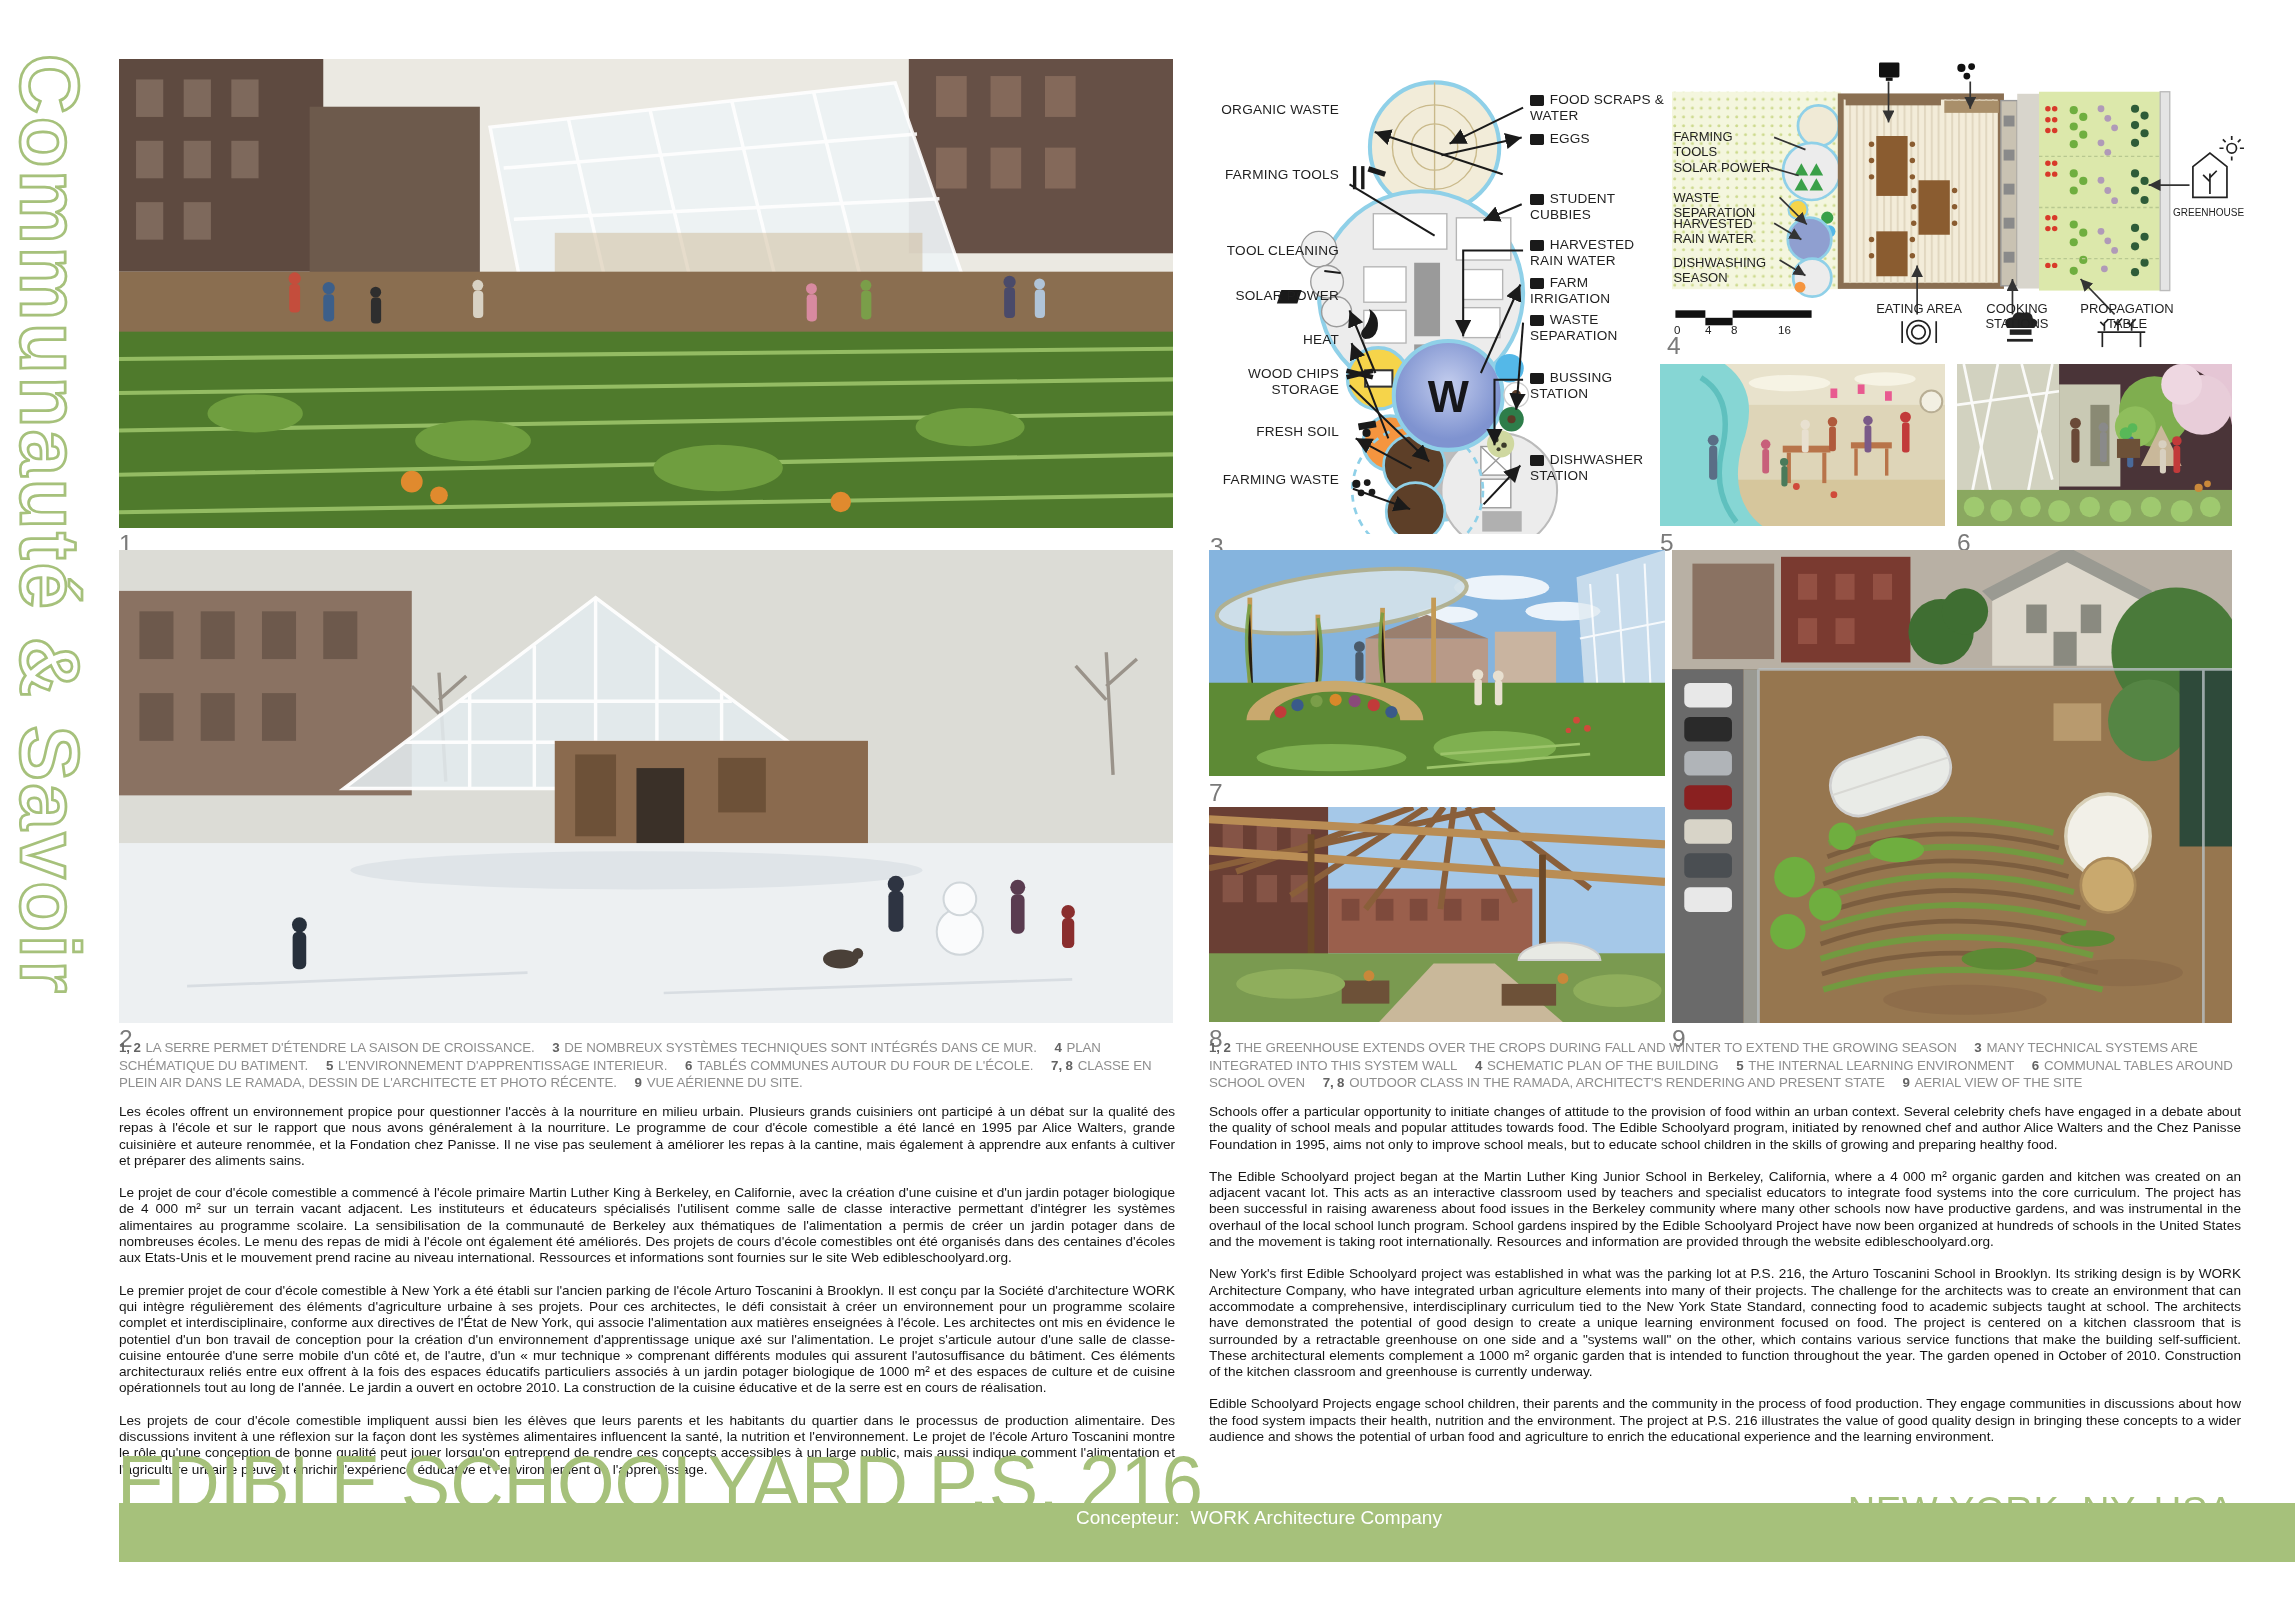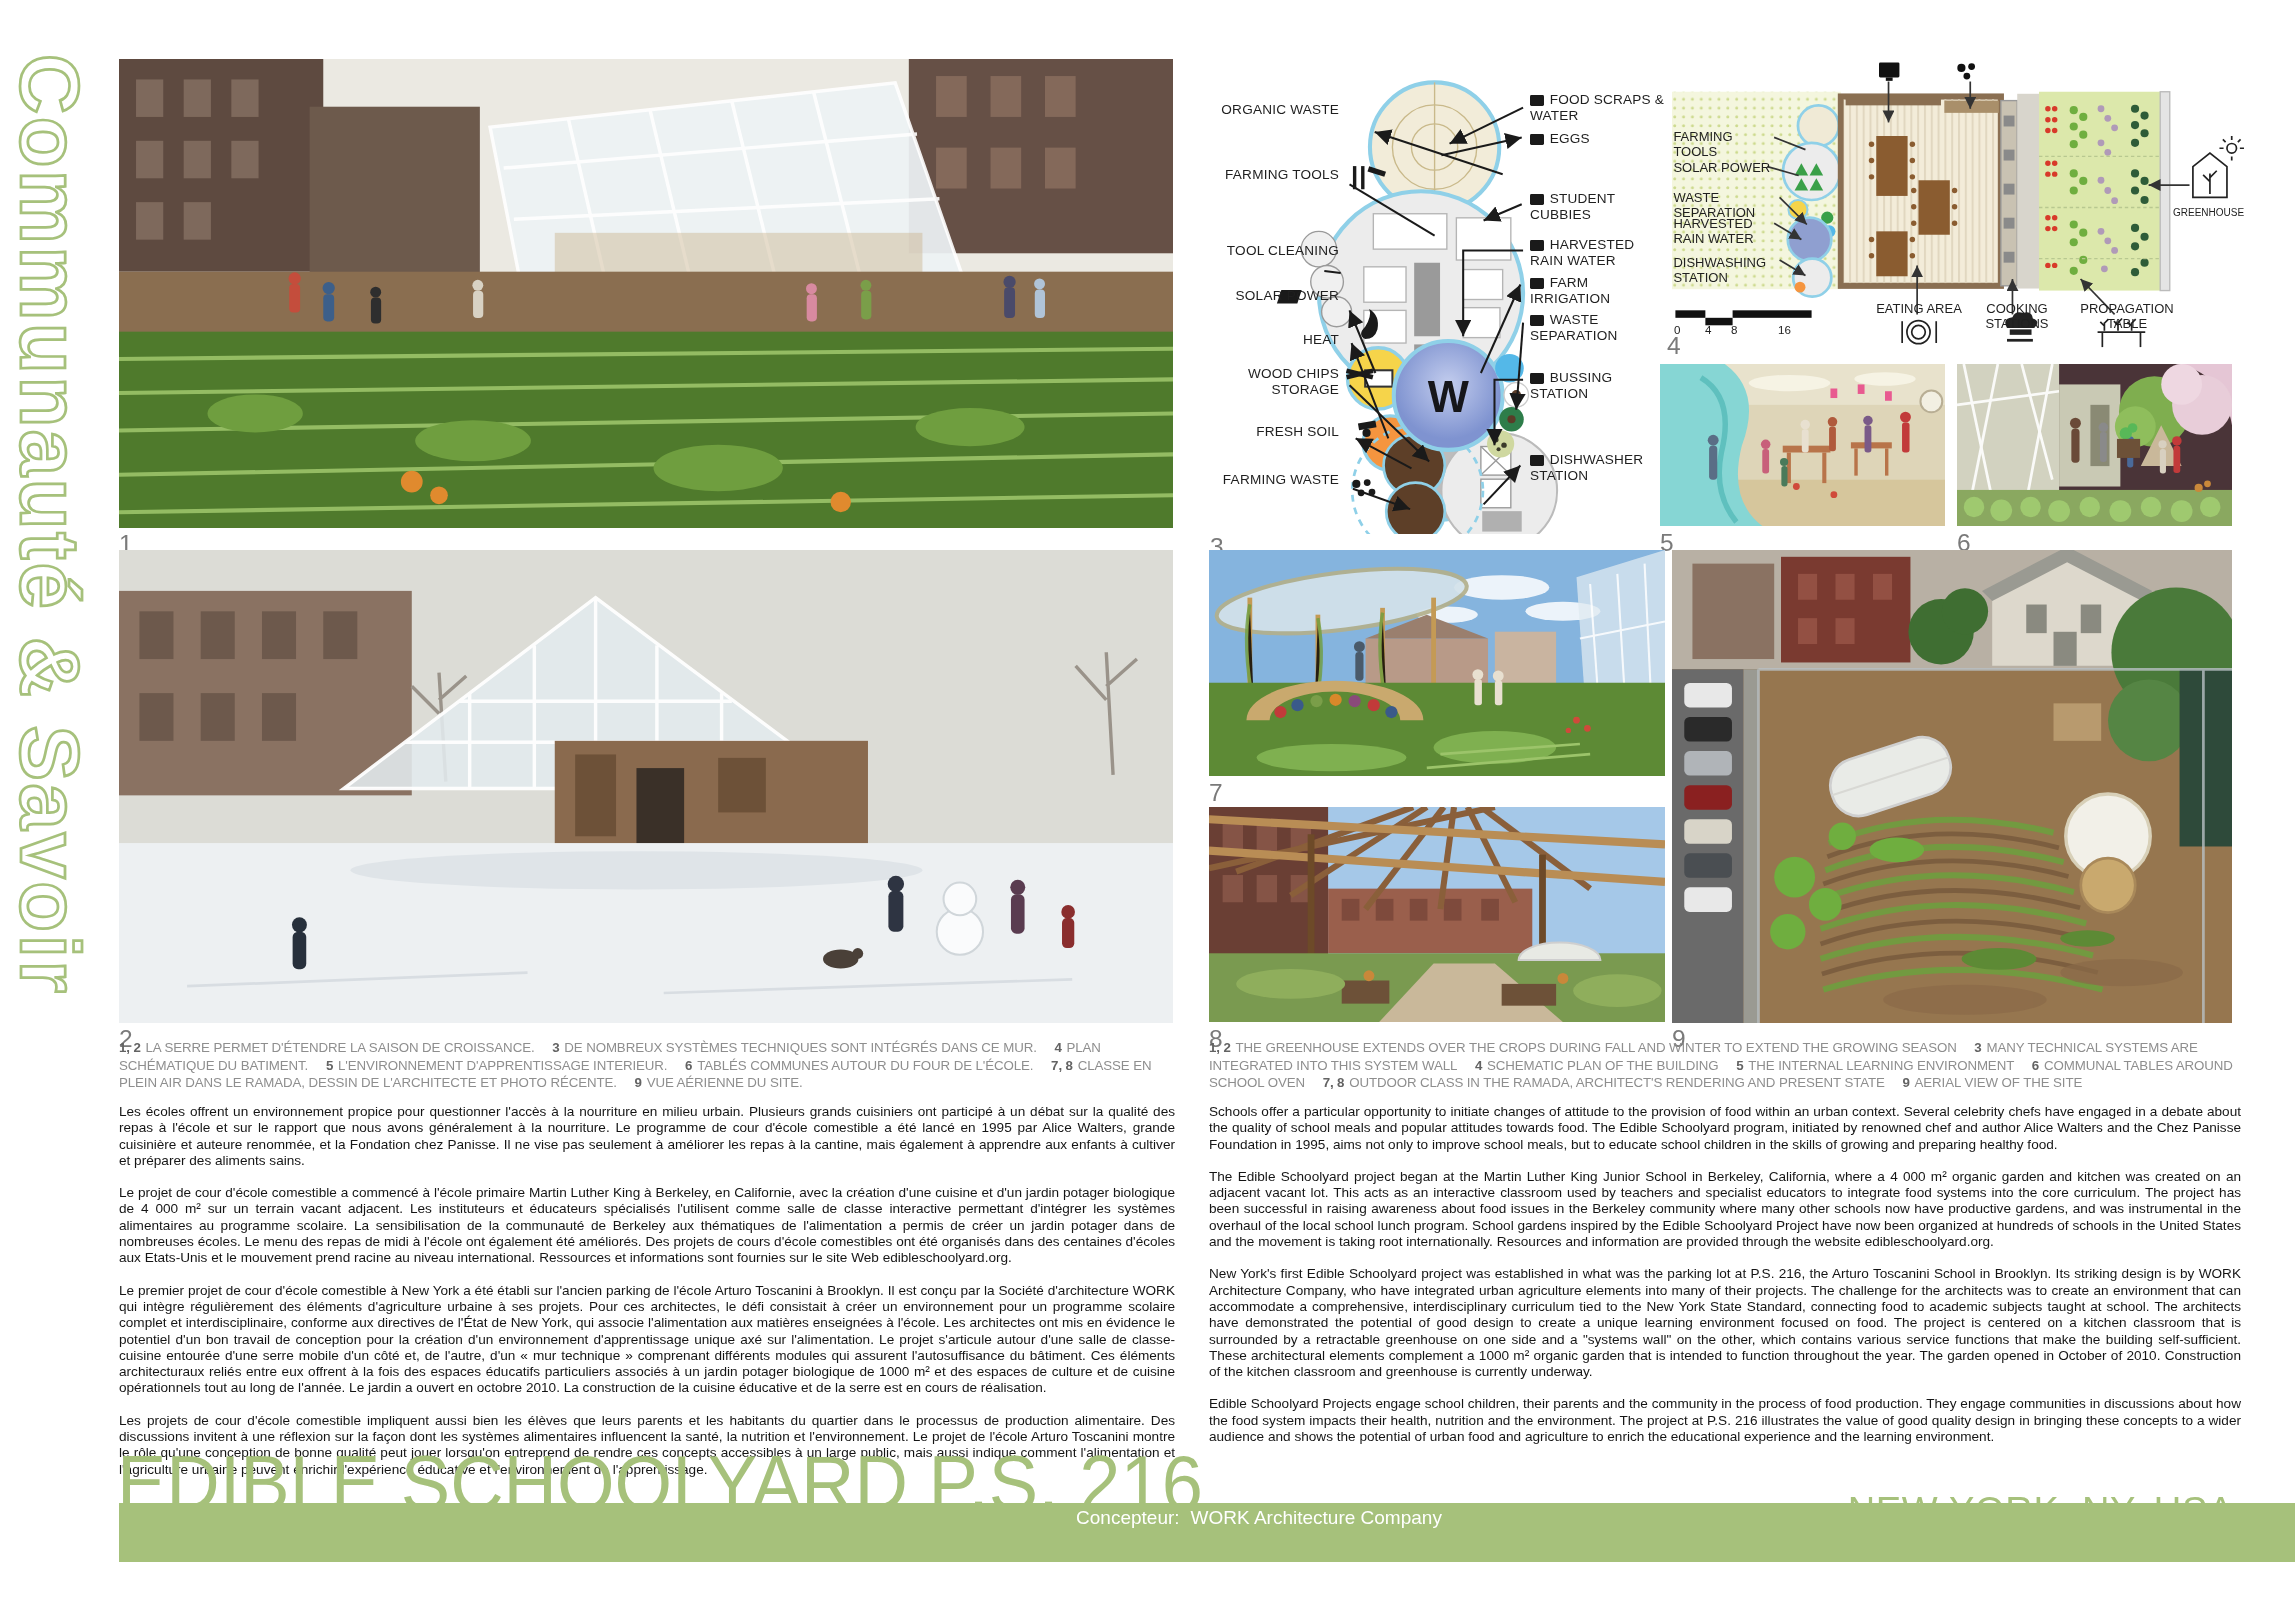--- a/index.html
+++ b/index.html
@@ -577,21 +577,21 @@
       </g>
     </svg>
 
   </div>
   <div class="p4wrap p4-left">
 
   <span class="p4lab">FARMING TOOLS</span>
       <span class="p4lab">SOLAR POWER</span>
       <span class="p4lab">WASTE SEPARATION</span>
       <span class="p4lab">HARVESTED RAIN WATER</span>
-      <span class="p4lab">DISHWASHING STATION</span>
+      <span class="p4lab">DISHWASHING SEASON</span>
     </div>
   <div class="p4wrap p4-bottom">
 
   <span class="p4lab">EATING AREA</span>
       <span class="p4lab">COOKING STATIONS</span>
       <span class="p4lab">PROPAGATION TABLE</span>
     </div>
   <div class="p4wrap p4-scale">
 
   <span class="p4tick">0</span>

